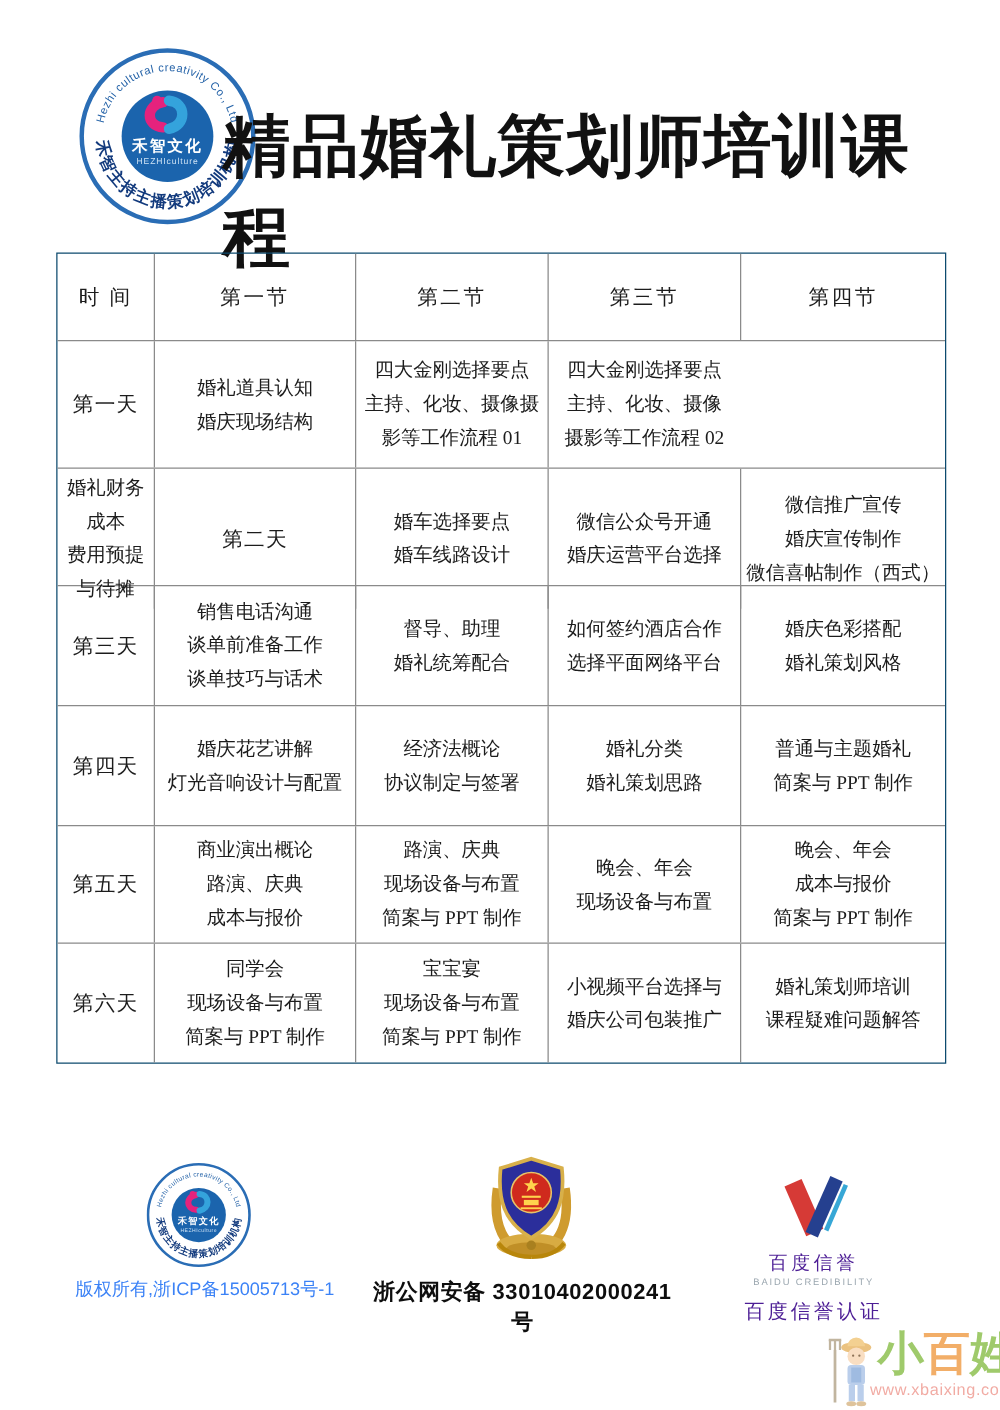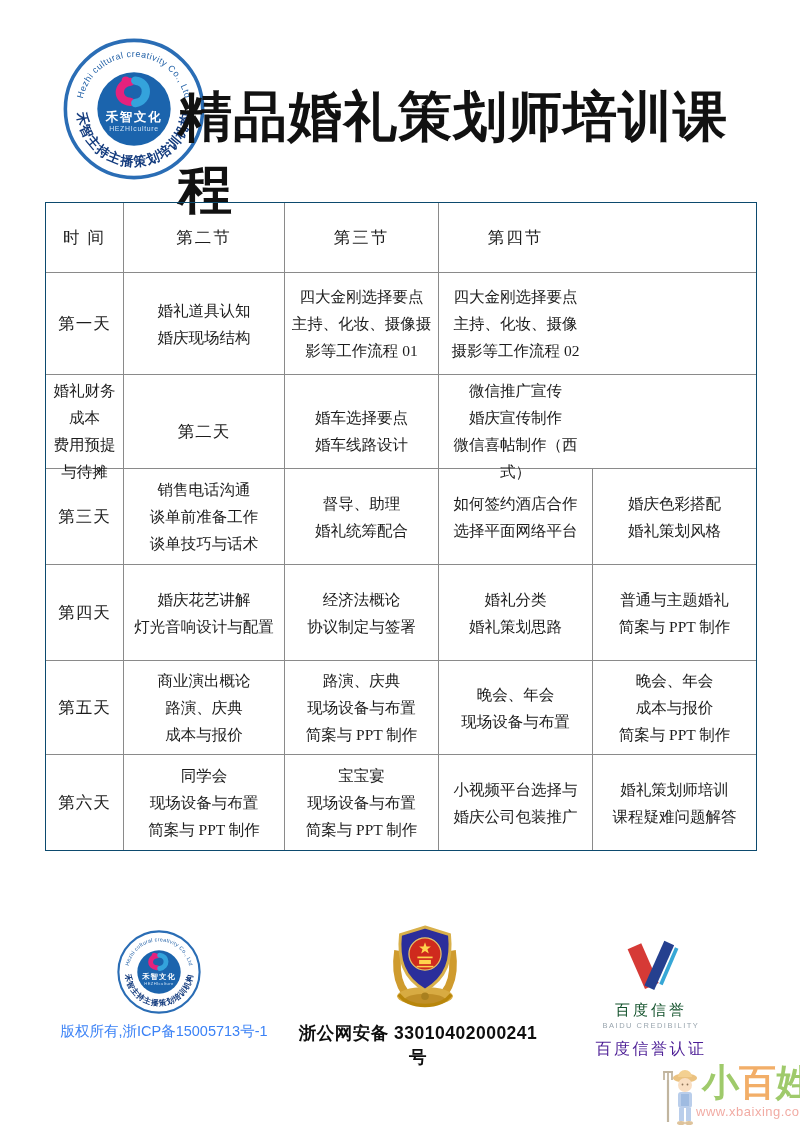--- a/index.html
+++ b/index.html
@@ -43,21 +43,21 @@
   .police-no{
     position:absolute;left:298px;top:1021px;width:240px;text-align:center;
     font-family:"Liberation Sans","DejaVu Sans",sans-serif;
     font-size:17.5px;font-weight:bold;color:#0e0e0e;letter-spacing:0.5px;
   }
   .baidu-block{
     position:absolute;left:595px;top:938px;width:112px;
     display:flex;flex-direction:column;align-items:center;
     font-family:"Liberation Sans","DejaVu Sans",sans-serif;
   }
-  .baidu-name{margin-top:5px;font-size:15px;color:#14532d;letter-spacing:3px;}
+  .baidu-name{margin-top:5px;font-size:15px;color:#4c1d95;letter-spacing:3px;}
   .baidu-name-en{margin-top:1px;font-size:7.5px;color:#9aa6af;letter-spacing:1.5px;}
   .baidu-cert{margin-top:9px;font-size:16px;color:#4c1d95;letter-spacing:2.5px;}
   
   .watermark{position:absolute;left:656px;top:1062px;width:144px;height:66px;
     font-family:"Liberation Sans","DejaVu Sans",sans-serif;opacity:0.85;}
   .wm-farmer{position:absolute;left:4px;top:6px;width:42px;height:58px;}
   .wm-name{position:absolute;left:46px;top:0;width:98px;display:flex;justify-content:space-between;
     font-size:37px;font-weight:bold;line-height:42px;}
   .wm-c1,.wm-c3{color:#8fc152;}
   .wm-c2{color:#f0a04e;}
@@ -141,20 +141,21 @@
 
   <svg class="logo-main">
       <use href="#hezhi-logo"></use>
     </svg>
 
   <h1 class="title">精品婚礼策划师培训课程</h1>
 
   <div class="course-table" id="course-table">
       <div class="tr thead" style="height: 69px;">
         <div class="cell">时  间</div>
+        <div class="cell">第一节</div>
         <div class="cell">第二节</div>
         <div class="cell">第三节</div>
         <div class="cell">第四节</div>
       </div>
       <div class="tr" style="height: 101px;">
         <div class="cell day-cell">第一天</div>
         <div class="cell">
           <div>婚礼道具认知</div>
           <div>婚庆现场结构</div>
         </div>
@@ -171,20 +172,24 @@
       </div>
       <div class="tr" style="height: 93px;">
         <div class="cell">
           <div>婚礼财务成本</div>
           <div>费用预提与待摊</div>
         </div>
         <div class="cell day-cell">第二天</div>
         <div class="cell">
           <div>婚车选择要点</div>
           <div>婚车线路设计</div>
+        </div>
+        <div class="cell">
+          <div>微信公众号开通</div>
+          <div>婚庆运营平台选择</div>
         </div>
         <div class="cell">
           <div>微信推广宣传</div>
           <div>婚庆宣传制作</div>
           <div>微信喜帖制作（西式）</div>
         </div>
       </div>
       <div class="tr" style="height: 95px;">
         <div class="cell day-cell">第三天</div>
         <div class="cell">

